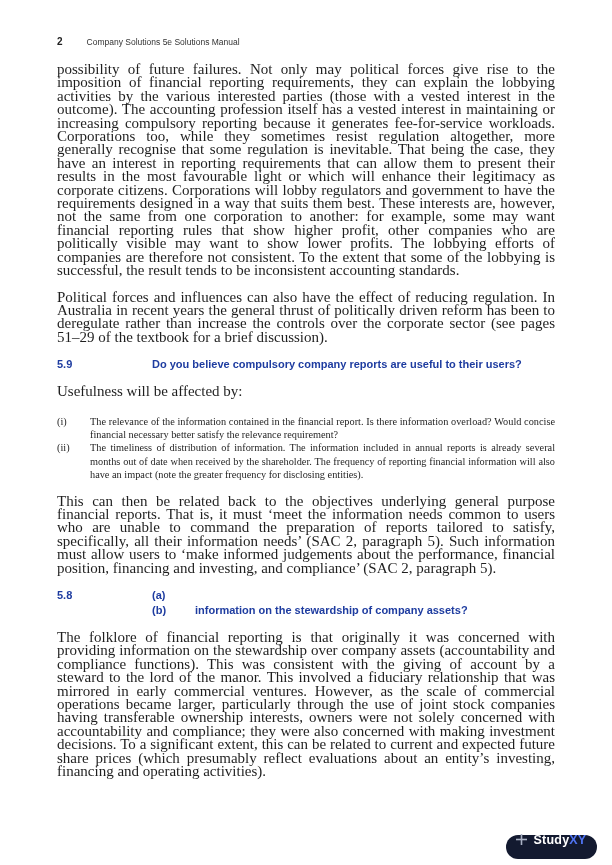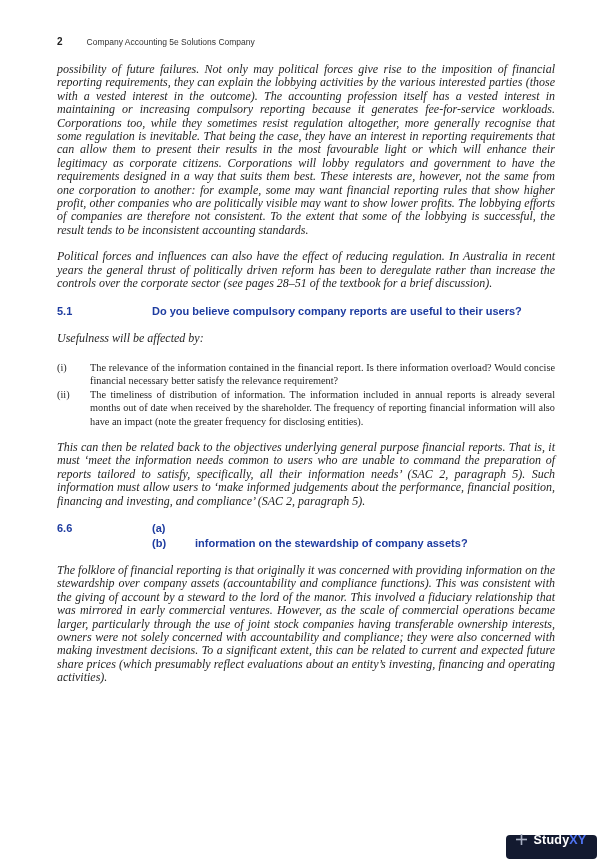--- a/index.html
+++ b/index.html
@@ -14,24 +14,23 @@
   }
   .header {
     display: flex; align-items: baseline;
     font-family: "Liberation Sans", sans-serif;
     margin-bottom: 16px;
   }
   .pg-num { font-weight: bold; font-size: 10px; color: #222; }
   .doc-title { font-size: 8.5px; color: #333; margin-left: 24px; }
 
   .para {
-    font-size: 12px; line-height: 13.4px;
+    font-size: 15px; line-height: 13.4px;
     text-align: justify;
     margin-bottom: 13px;
-    font-style: italic;
   }
   .intro { margin-bottom: 16px; }
 
   .li-row { display: flex; font-size: 10.3px; line-height: 13.4px; }
   .li-label { width: 33px; flex-shrink: 0; }
   .li-text { flex: 1; text-align: justify; }
   .li-gap { margin-bottom: 13px; justify-content: flex-end; }
 
   .heading {
     display: flex;
@@ -46,21 +45,21 @@
   .h-text { flex: 1; text-align: justify; margin-left: 47px; }
   .h-line { text-align: left; }
   .h-sub { display: flex; text-align: left; }
   .h-sub-label { width: 43px; flex-shrink: 0; }
 
   .badge {
     position: absolute;
     right: 15px; bottom: 6px;
     height: 24px;
     background: #131a30;
-    border-radius: 4px;
+    border-radius: 12px;
     display: flex; align-items: center;
     padding: 0 11px 16px 9px;
     gap: 6px;
   }
   .badge .plus { display: flex; align-items: center; }
   .badge .study {
     font-family: "Liberation Sans", sans-serif;
     font-weight: bold; font-size: 12.5px; color: #ffffff;
     letter-spacing: 0.2px;
   }
@@ -69,47 +68,47 @@
     font-weight: bold; font-size: 12.5px; color: #4f73f2;
   }
 </style>
 </head>
 <body>
 
 <div class="page">
 
   <div class="header">
     <span class="pg-num">2</span>
-    <span class="doc-title">Company Accounting 5e Solutions Company</span>
+    <span class="doc-title">Company Solutions 5e Solutions Manual</span>
   </div>
 
   <p class="para">possibility of future failures. Not only may political forces give rise to the imposition of financial reporting requirements, they can explain the lobbying activities by the various interested parties (those with a vested interest in the outcome). The accounting profession itself has a vested interest in maintaining or increasing compulsory reporting because it generates fee-for-service workloads. Corporations too, while they sometimes resist regulation altogether, more generally recognise that some regulation is inevitable. That being the case, they have an interest in reporting requirements that can allow them to present their results in the most favourable light or which will enhance their legitimacy as corporate citizens. Corporations will lobby regulators and government to have the requirements designed in a way that suits them best. These interests are, however, not the same from one corporation to another: for example, some may want financial reporting rules that show higher profit, other companies who are politically visible may want to show lower profits. The lobbying efforts of companies are therefore not consistent. To the extent that some of the lobbying is successful, the result tends to be inconsistent accounting standards.</p>
 
-  <p class="para">Political forces and influences can also have the effect of reducing regulation. In Australia in recent years the general thrust of politically driven reform has been to deregulate rather than increase the controls over the corporate sector (see pages 28–51 of the textbook for a brief discussion).</p>
+  <p class="para">Political forces and influences can also have the effect of reducing regulation. In Australia in recent years the general thrust of politically driven reform has been to deregulate rather than increase the controls over the corporate sector (see pages 51–29 of the textbook for a brief discussion).</p>
 
   <div class="heading">
-    <span class="h-num">5.1</span>
+    <span class="h-num">5.9</span>
     <span class="h-text h-line">Do you believe compulsory company reports are useful to their users?</span>
   </div>
 
   <p class="para intro">Usefulness will be affected by:</p>
 
   <div class="li-row">
     <span class="li-label">(i)</span>
     <span class="li-text">The relevance of the information contained in the financial report. Is there information overload? Would concise financial necessary better satisfy the relevance requirement?</span>
   </div>
   <div class="li-row li-gap">
     <span class="li-label">(ii)</span>
     <span class="li-text">The timeliness of distribution of information. The information included in annual reports is already several months out of date when received by the shareholder. The frequency of reporting financial information will also have an impact (note the greater frequency for disclosing entities).</span>
   </div>
 
   <p class="para">This can then be related back to the objectives underlying general purpose financial reports. That is, it must ‘meet the information needs common to users who are unable to command the preparation of reports tailored to satisfy, specifically, all their information needs’ (SAC 2, paragraph 5). Such information must allow users to ‘make informed judgements about the performance, financial position, financing and investing, and compliance’ (SAC 2, paragraph 5).</p>
 
   <div class="heading">
-    <span class="h-num">6.6</span>
+    <span class="h-num">5.8</span>
     <div class="h-text">
       <div class="h-sub">
         <span class="h-sub-label">(a)</span>
       </div>
       <div class="h-sub">
         <span class="h-sub-label">(b)</span>
         <span>information on the stewardship of company assets?</span>
       </div>
     </div>
   </div>

